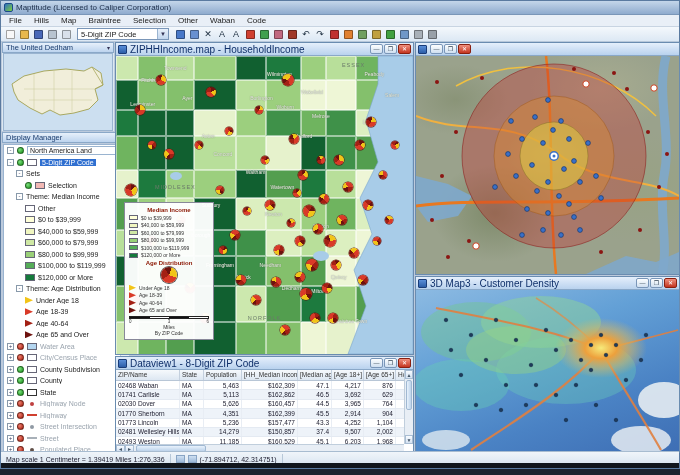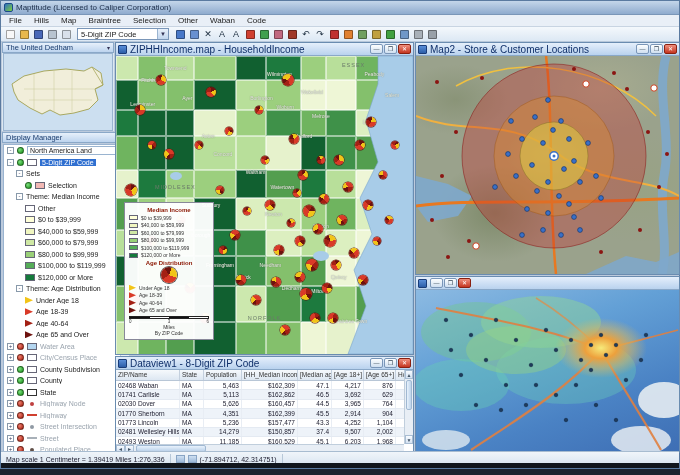--- a/index.html
+++ b/index.html
@@ -754,21 +754,20 @@
     <div id="dv-hsb">
       <div class="btn">◄</div>
       <div class="btn">►</div>
       <div class="thumb"></div>
     </div>
   </div>
 
   <div class="child" id="map2">
     <div class="ctitle">
       <div class="cicon"></div>
-      <div class="ct">Map2 - Store &amp; Customer Locations</div>
       <div class="winbtns">
         <div class="wbtn">—</div>
         <div class="wbtn">❐</div>
         <div class="wbtn close">✕</div>
       </div>
     </div>
     <div id="map2canvas">
       <svg width="263" height="218" style="position:absolute;left:0;top:0">
         <polygon points="0,120 32,128 56,140 42,160 12,166 0,150" fill="#7ea8cc" opacity="0.9"></polygon>
         <polygon points="170,218 210,200 240,206 263,196 263,218" fill="#7ea8cc" opacity="0.85"></polygon>
@@ -832,20 +831,21 @@
           </g>
         <circle cx="138" cy="100" r="4.2" fill="#ffffff" stroke="#3a70c8" stroke-width="1.4"></circle>
         <circle cx="138" cy="100" r="1.5" fill="#3a70c8"></circle>
       </svg>
     </div>
   </div>
 
   <div class="child" id="map3">
     <div class="ctitle">
       <div class="cicon"></div>
+      <div class="ct">3D Map3 - Customer Density</div>
       <div class="winbtns">
         <div class="wbtn">—</div>
         <div class="wbtn">❐</div>
         <div class="wbtn close">✕</div>
       </div>
     </div>
     <div id="map3canvas">
       <svg width="263" height="162" style="position:absolute;left:0;top:0">
         <defs>
           <radialGradient id="hot" cx="50%" cy="50%" r="50%">

